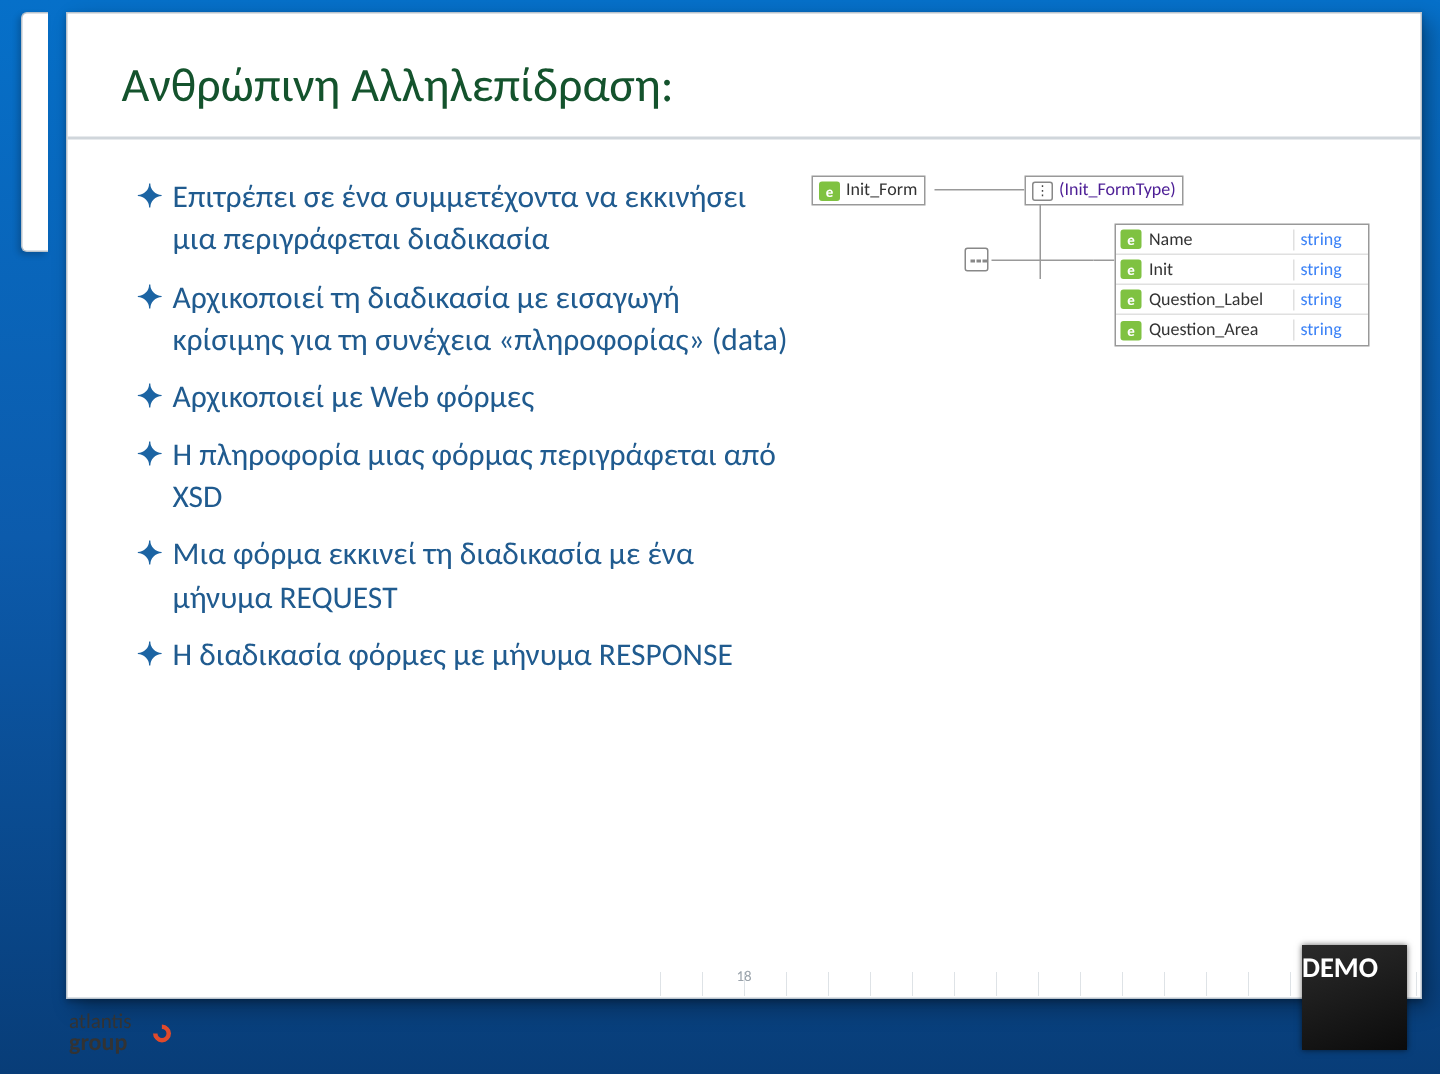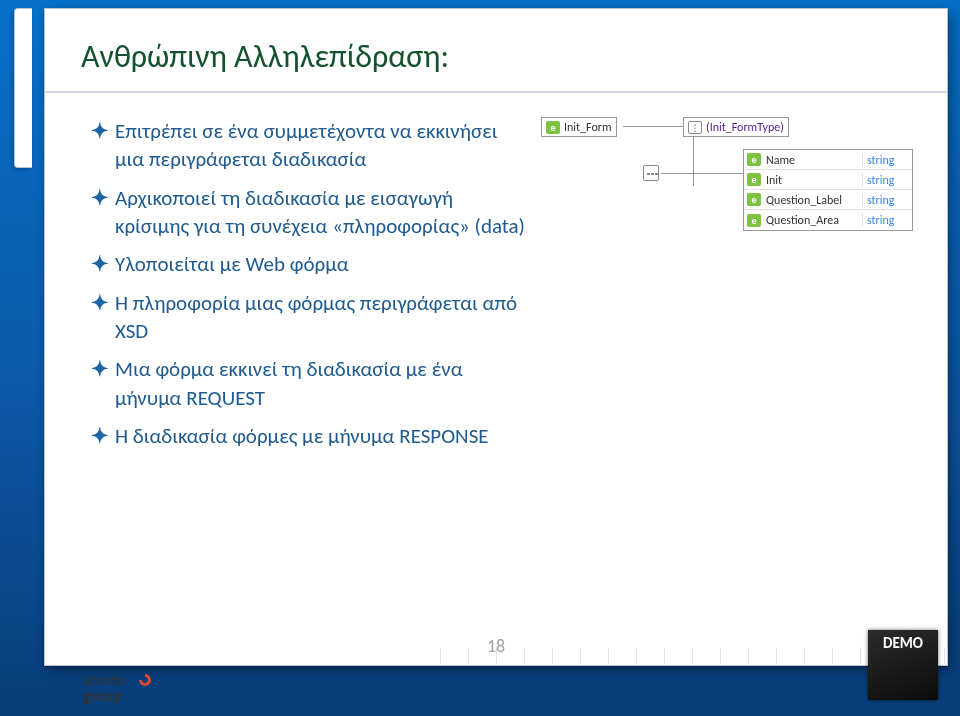--- a/index.html
+++ b/index.html
@@ -79,32 +79,32 @@
   .wire { position:absolute; background:#999; }
   .propbox { position:absolute; border:1px solid #999; background:#fff; }
   .proprow { display:flex; align-items:center; font-size:12px; color:#333; border-bottom:1px solid #e0e0e0; height:20px; }
   .proprow:last-child { border-bottom:none; }
   .proprow .c1 { width:20px; display:flex; justify-content:center; }
   .proprow .c2 { flex:1; padding-left:2px; }
   .proprow .c3 { width:50px; color:#3b82f6; padding-left:4px; border-left:1px solid #e0e0e0; }
 
   .pagenum {
     position: absolute; bottom: 8px; left: 0; right: 0;
-    text-align: center; color: #9aa3ab; font-size: 18px;
+    text-align: center; color: #9aa3ab; font-size: 10px;
   }
   .logo {
     position: absolute; left: 46px; bottom: 12px;
-    font-size: 14px; color: #333; display: flex; align-items: flex-start; gap: 14px; line-height: 1; margin-left: 37px;
+    font-size: 14px; color: #333; display: flex; align-items: center; gap: 14px; line-height: 1;
   }
   .logo .accent { width: 12px; height: 12px; border: 3px solid #e04a2b; border-radius: 50%; border-left-color: transparent; transform: rotate(45deg); }
   .demo {
     position: absolute; right: 22px; bottom: 16px; width: 70px; height: 70px;
     background: linear-gradient(160deg,#2b2b2b,#0b0b0b);
-    display:flex; align-items:flex-start; justify-content:center;
-    color:#fff; font-weight:800; font-size:15px; padding-top:4px;
+    display:flex; align-items:flex-start; justify-content:flex-start;
+    color:#fff; font-weight:800; font-size:19px; padding-top:4px;
     box-shadow: 0 0 4px rgba(0,0,0,0.6);
   }
   .ruler {
     position:absolute; bottom:52px; left:440px; right:14px; height:16px;
     background: repeating-linear-gradient(90deg, #c8d0d6 0 1px, transparent 1px 28px);
     opacity:0.6;
   }
 </style>
 </head>
 <body>
@@ -122,21 +122,21 @@
         <div class="item">
           <span class="plus">✦</span>
           <span class="txt">Επιτρέπει σε ένα συμμετέχοντα να εκκινήσει μια περιγράφεται διαδικασία</span>
         </div>
         <div class="item">
           <span class="plus">✦</span>
           <span class="txt">Αρχικοποιεί τη διαδικασία με εισαγωγή κρίσιμης για τη συνέχεια «πληροφορίας» (data)</span>
         </div>
         <div class="item">
           <span class="plus">✦</span>
-          <span class="txt">Υλοποιείται με Web φόρμα</span>
+          <span class="txt">Αρχικοποιεί με Web φόρμες</span>
         </div>
         <div class="item">
           <span class="plus">✦</span>
           <span class="txt">Η πληροφορία μιας φόρμας περιγράφεται από XSD</span>
         </div>
         <div class="item">
           <span class="plus">✦</span>
           <span class="txt">Μια φόρμα εκκινεί τη διαδικασία με ένα μήνυμα REQUEST</span>
         </div>
         <div class="item">

